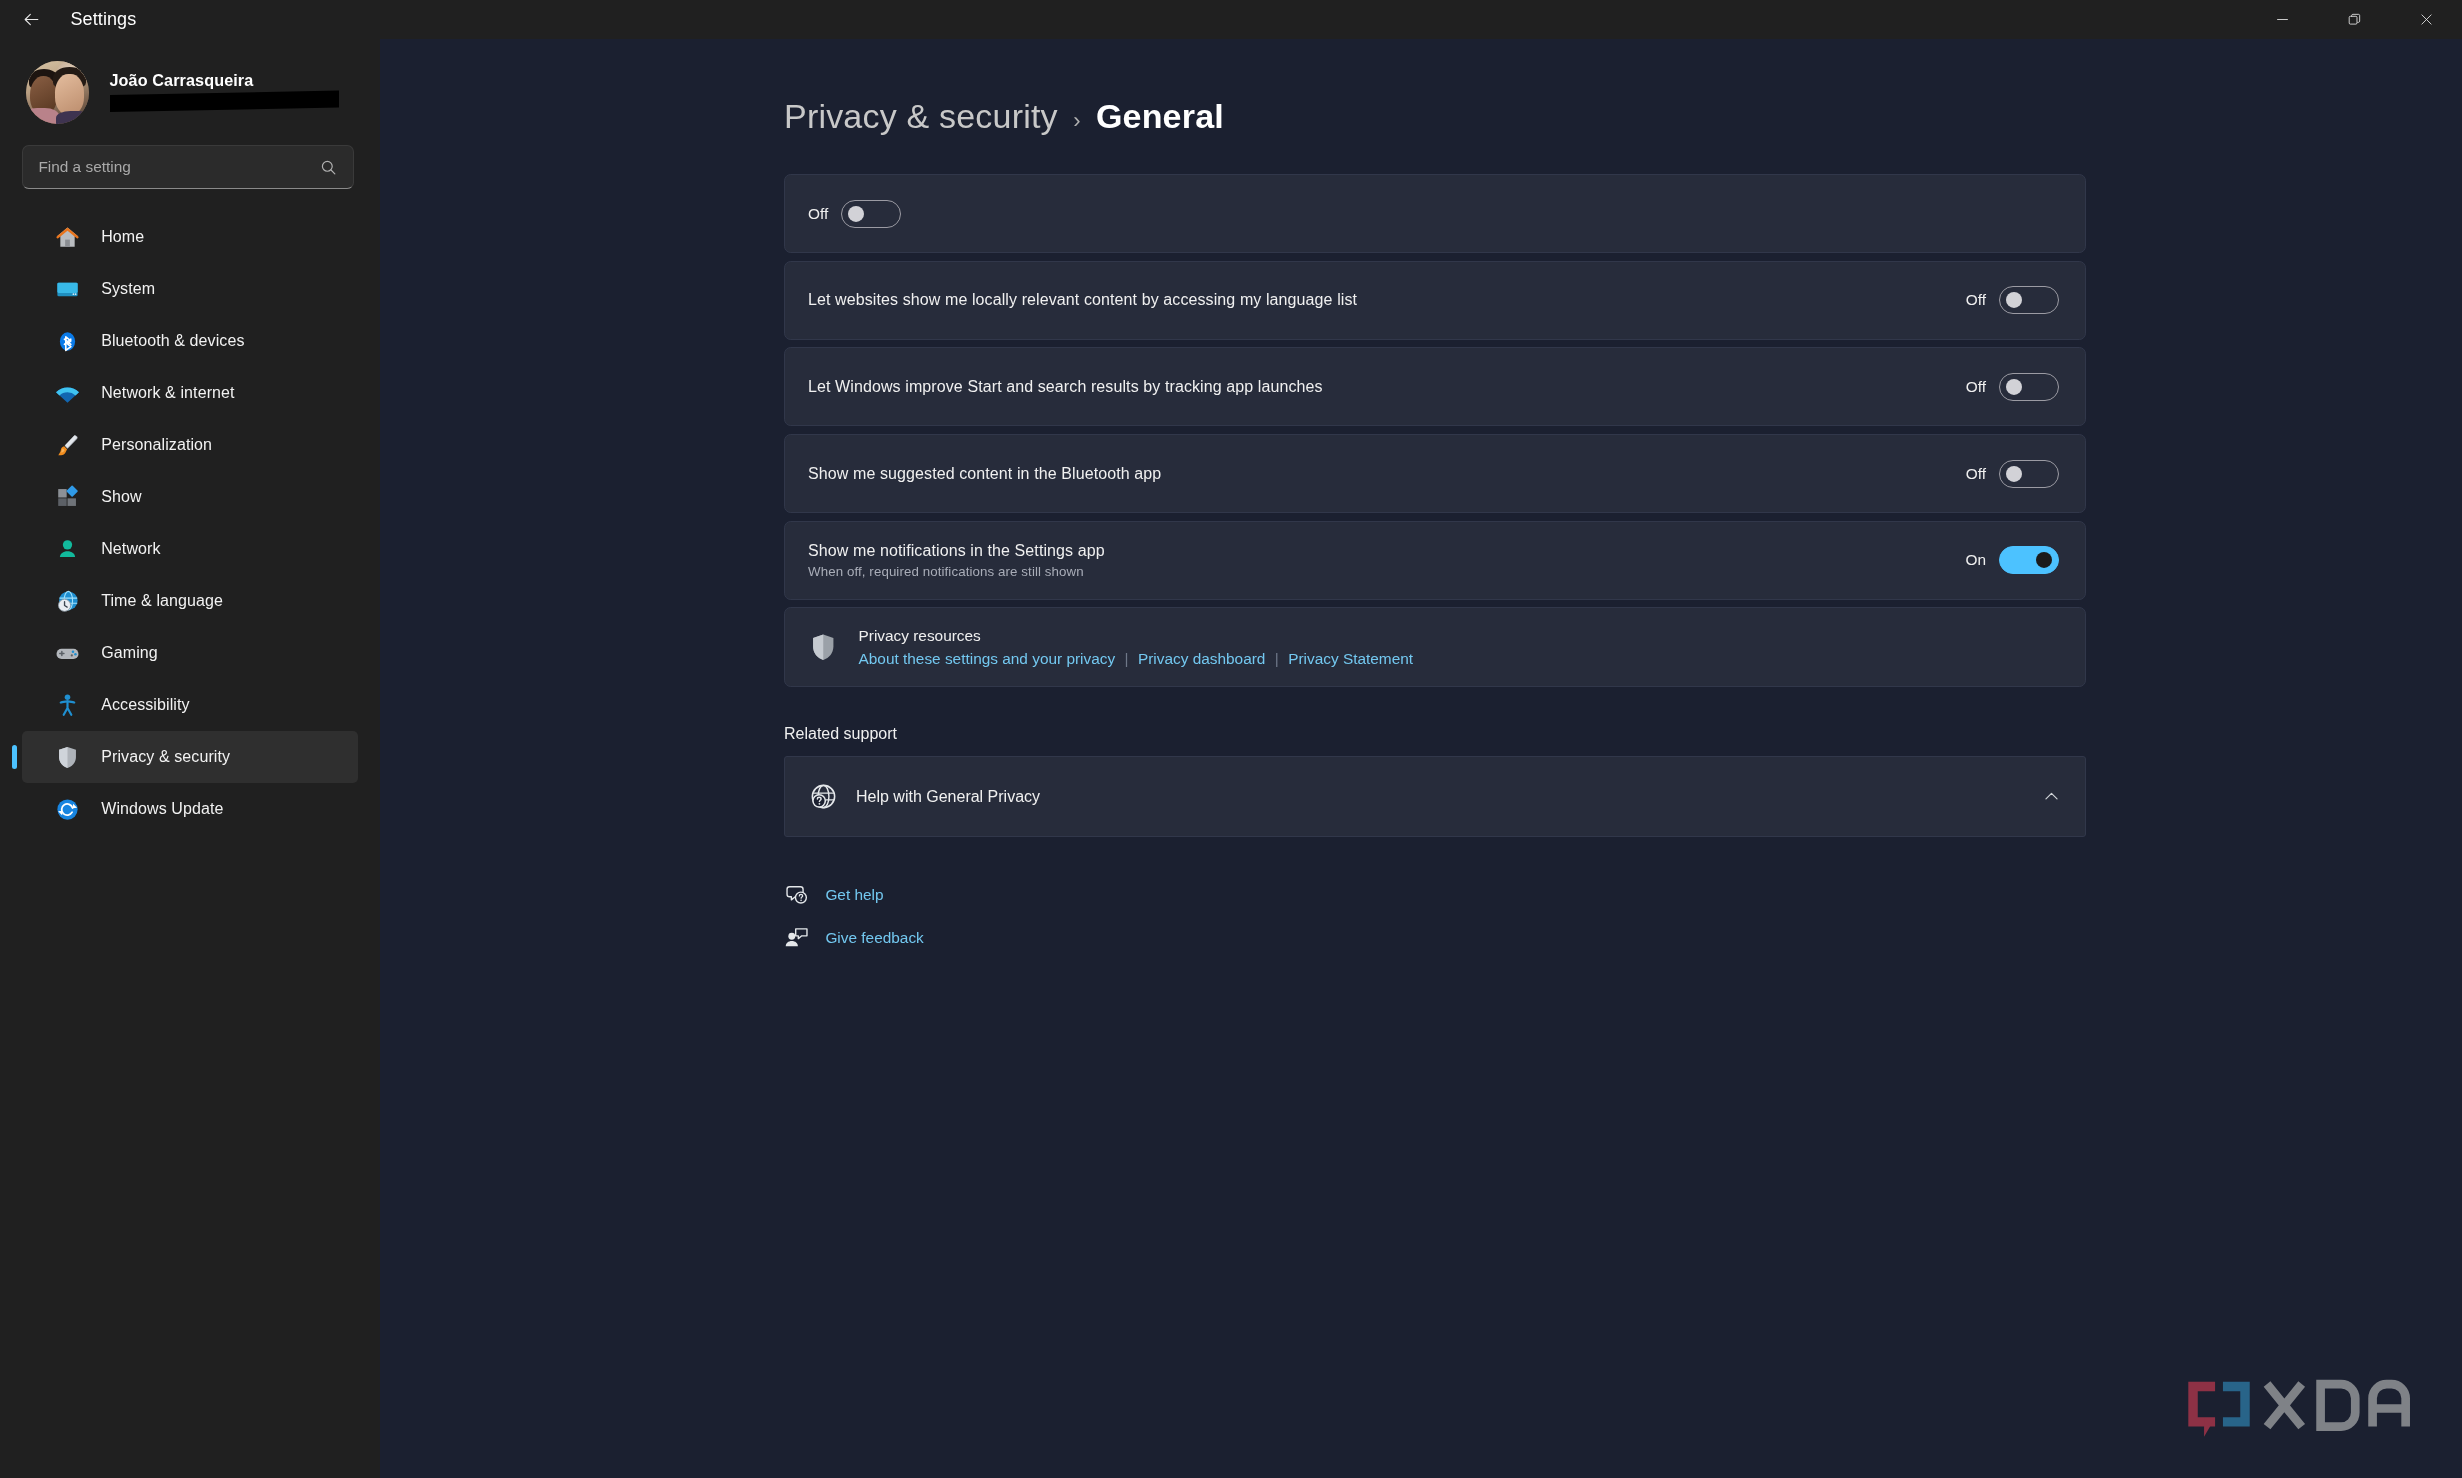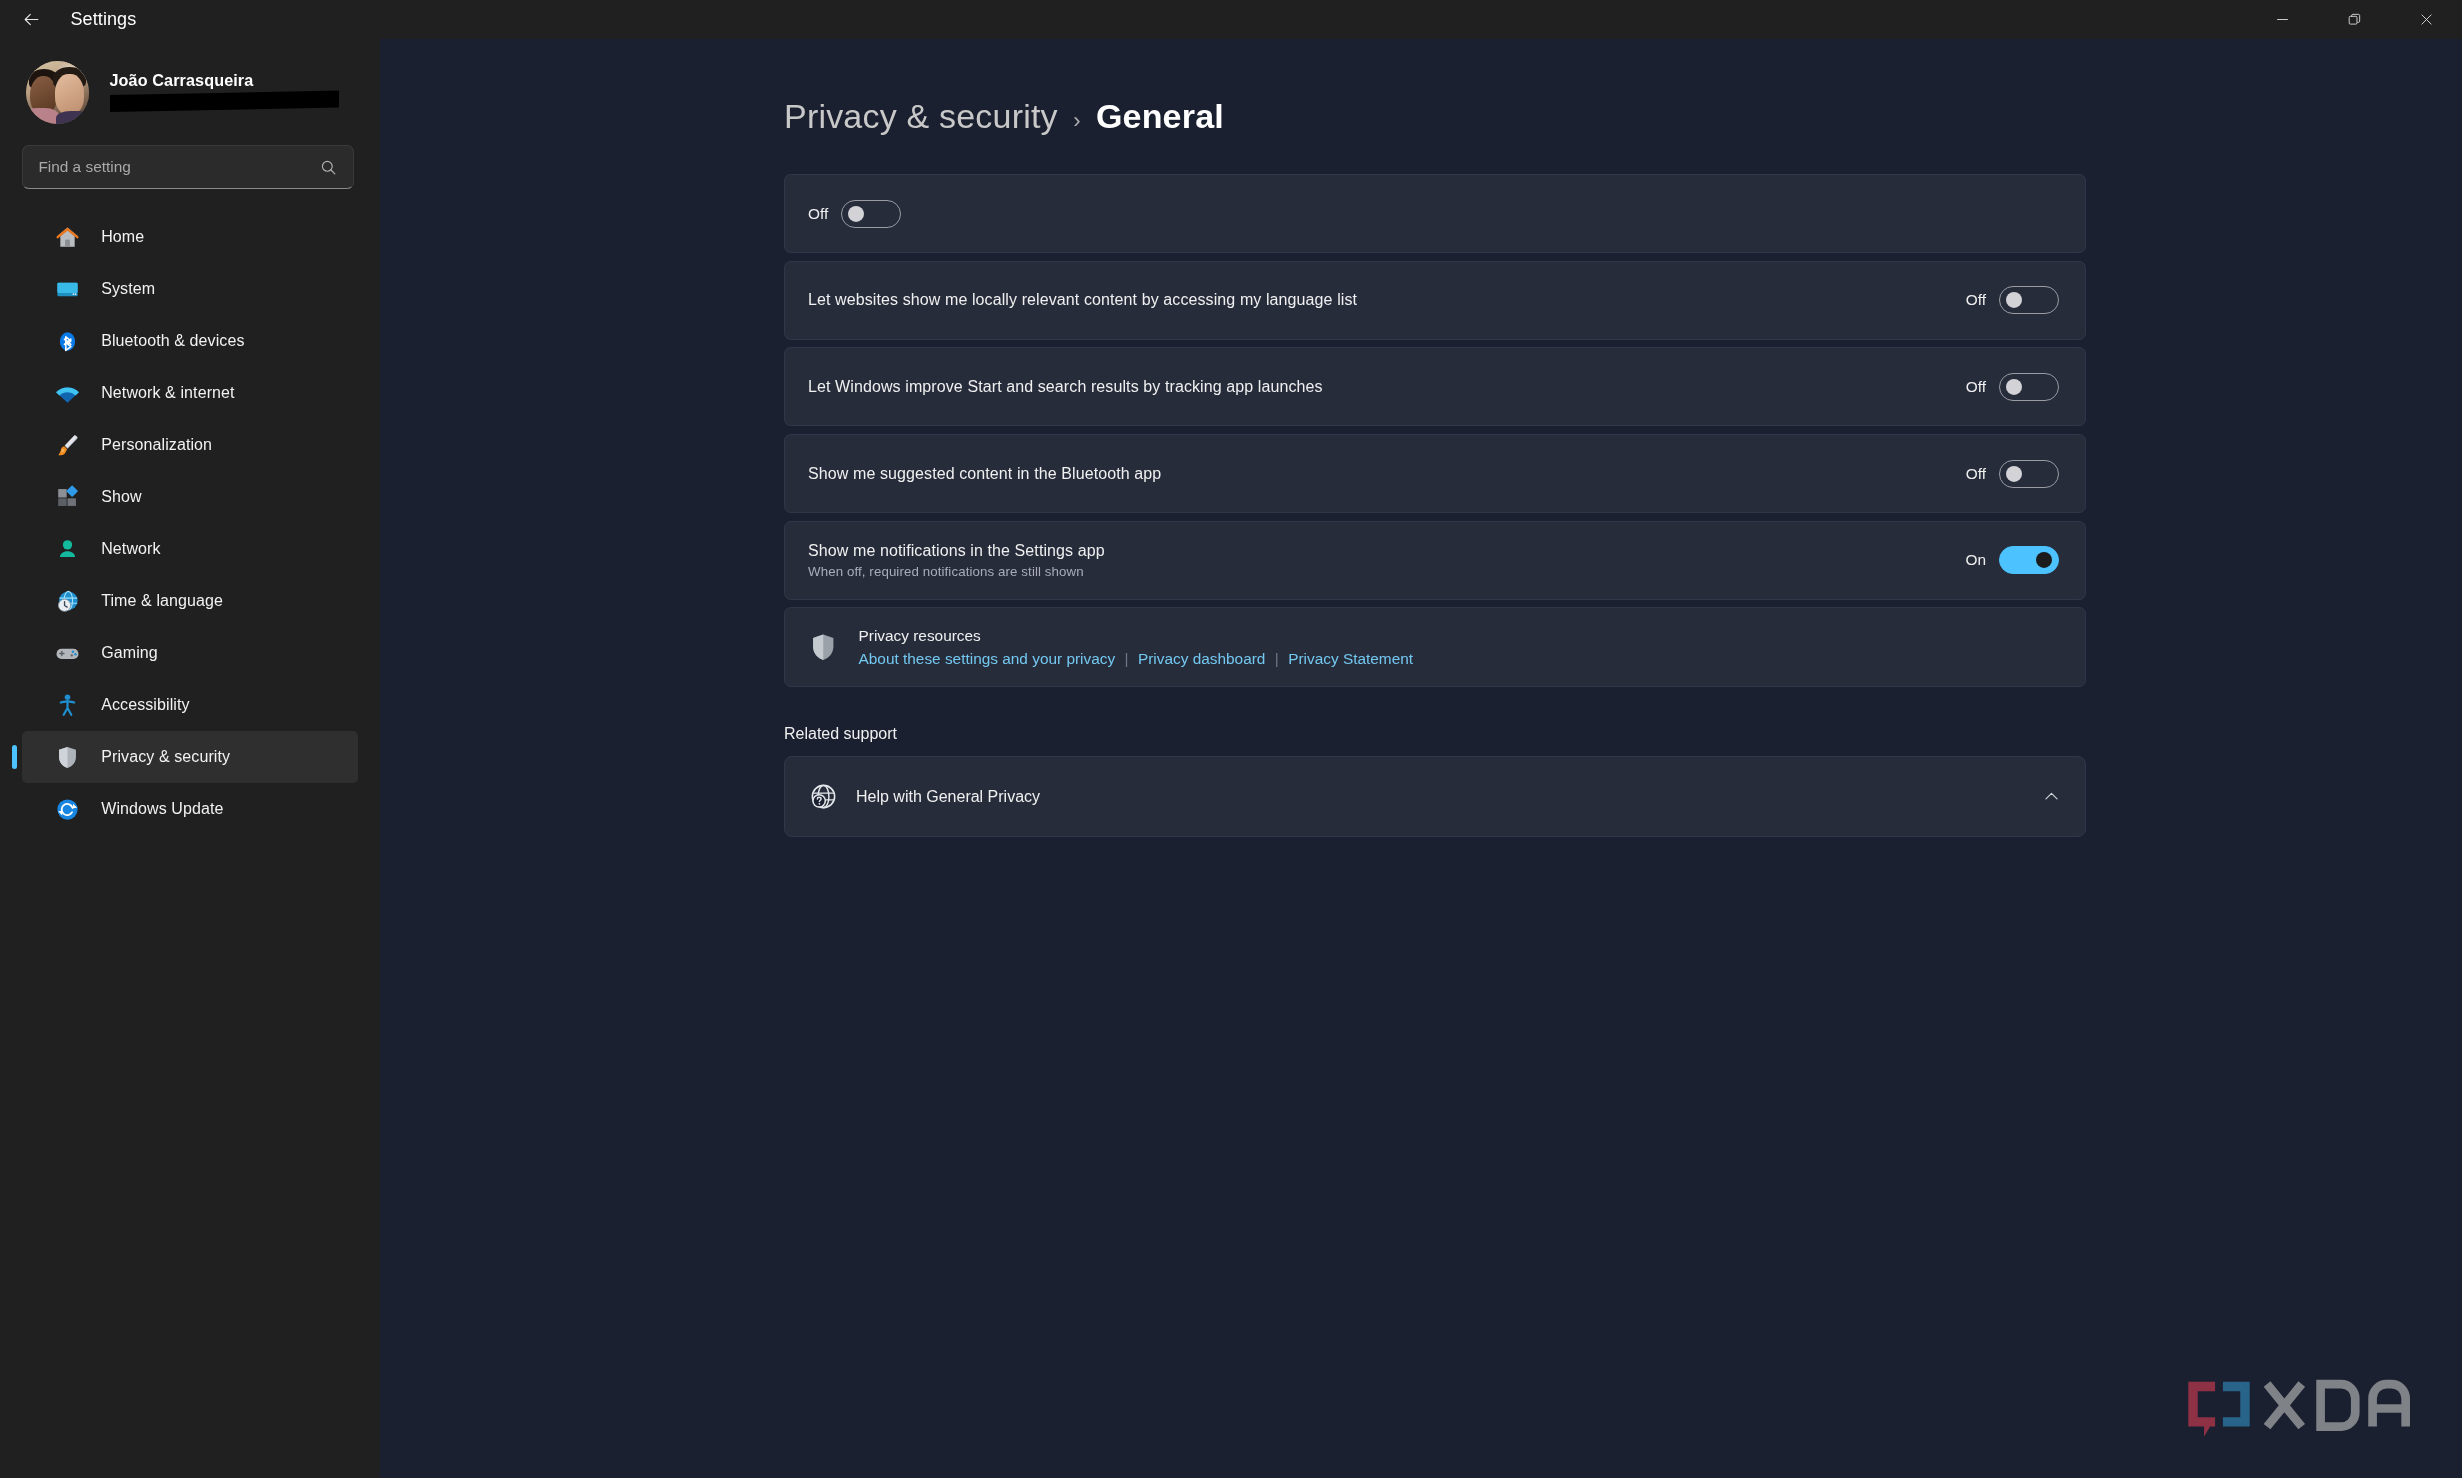--- a/index.html
+++ b/index.html
@@ -336,21 +336,21 @@
   .section-head {
     padding-left: 404px;
     margin-top: 38px;
     margin-bottom: 13px;
     font-size: 16px;
     color: #f0f0f0;
   }
   .support-card {
     background: #272c3b;
     border: 0.9px solid #31374a;
-    border-radius: 8px;
+    border-radius: 3px;
     overflow: hidden;
   }
   .support-head {
     display: flex;
     align-items: center;
     min-height: 79px;
     padding: 0 24px 0 23px;
     cursor: pointer;
   }
   .support-ico {
@@ -722,20 +722,43 @@
                 </svg>
               </span>
               <span class="support-label">Help with General Privacy</span>
               <svg class="chev" viewBox="0 0 24 24">
                 <path d="M5 15l7-7 7 7" fill="none" stroke="#e4e7ea" stroke-width="1.5" stroke-linecap="round" stroke-linejoin="round"></path>
               </svg>
             </div>
           </div>
         </div>
 
+        <div class="footer-links">
+          <div class="flink">
+            <span class="flink-ico">
+              <svg viewBox="0 0 30 30">
+                <path d="M6.5 5.5h12.5a3 3 0 013 3v5.5a3 3 0 01-3 3h-6l-4.5 3.6v-3.6h-2a3 3 0 01-3-3V8.5a3 3 0 013-3z" fill="none" stroke="#e4e7ea" stroke-width="1.6" stroke-linejoin="round"></path>
+                <circle cx="19.5" cy="18" r="6.3" fill="#1b2030" stroke="#e4e7ea" stroke-width="1.6"></circle>
+                <path d="M17.7 16.1c0-1 .8-1.8 1.9-1.8s1.9.8 1.9 1.8c0 1.3-1.7 1.3-1.7 2.6" fill="none" stroke="#e4e7ea" stroke-width="1.5" stroke-linecap="round"></path>
+                <circle cx="19.7" cy="21.2" r=".95" fill="#e4e7ea"></circle>
+              </svg>
+            </span>
+            <span class="flink-text">Get help</span>
+          </div>
+          <div class="flink">
+            <span class="flink-ico">
+              <svg viewBox="0 0 30 30">
+                <circle cx="9" cy="13" r="4" fill="#e4e7ea"></circle>
+                <path d="M9 18.5c4 0 7 2.5 7 6H2c0-3.5 3-6 7-6z" fill="#e4e7ea"></path>
+                <path d="M13.5 4.5h13v8h-6l-4 3.2V12.5h-3z" fill="none" stroke="#e4e7ea" stroke-width="1.6" stroke-linejoin="round"></path>
+              </svg>
+            </span>
+            <span class="flink-text">Give feedback</span>
+          </div>
+        </div>
 
       </div>
 
       <div class="watermark">
         <svg viewBox="0 0 300 80">
           <path d="M8 6h34v12H20v33h22v12H8z" fill="#9e3449"></path>
           <path d="M28 52h14l-14 24z" fill="#9e3449"></path>
           <path d="M52 6h34v12H64v33h22v12H52z" fill="#2a6e96" transform="scale(-1,1) translate(-138,0)"></path>
           <g fill="none" stroke="#8d9094" stroke-width="11">
             <path d="M108 9l44 54M152 9l-44 54"></path>

